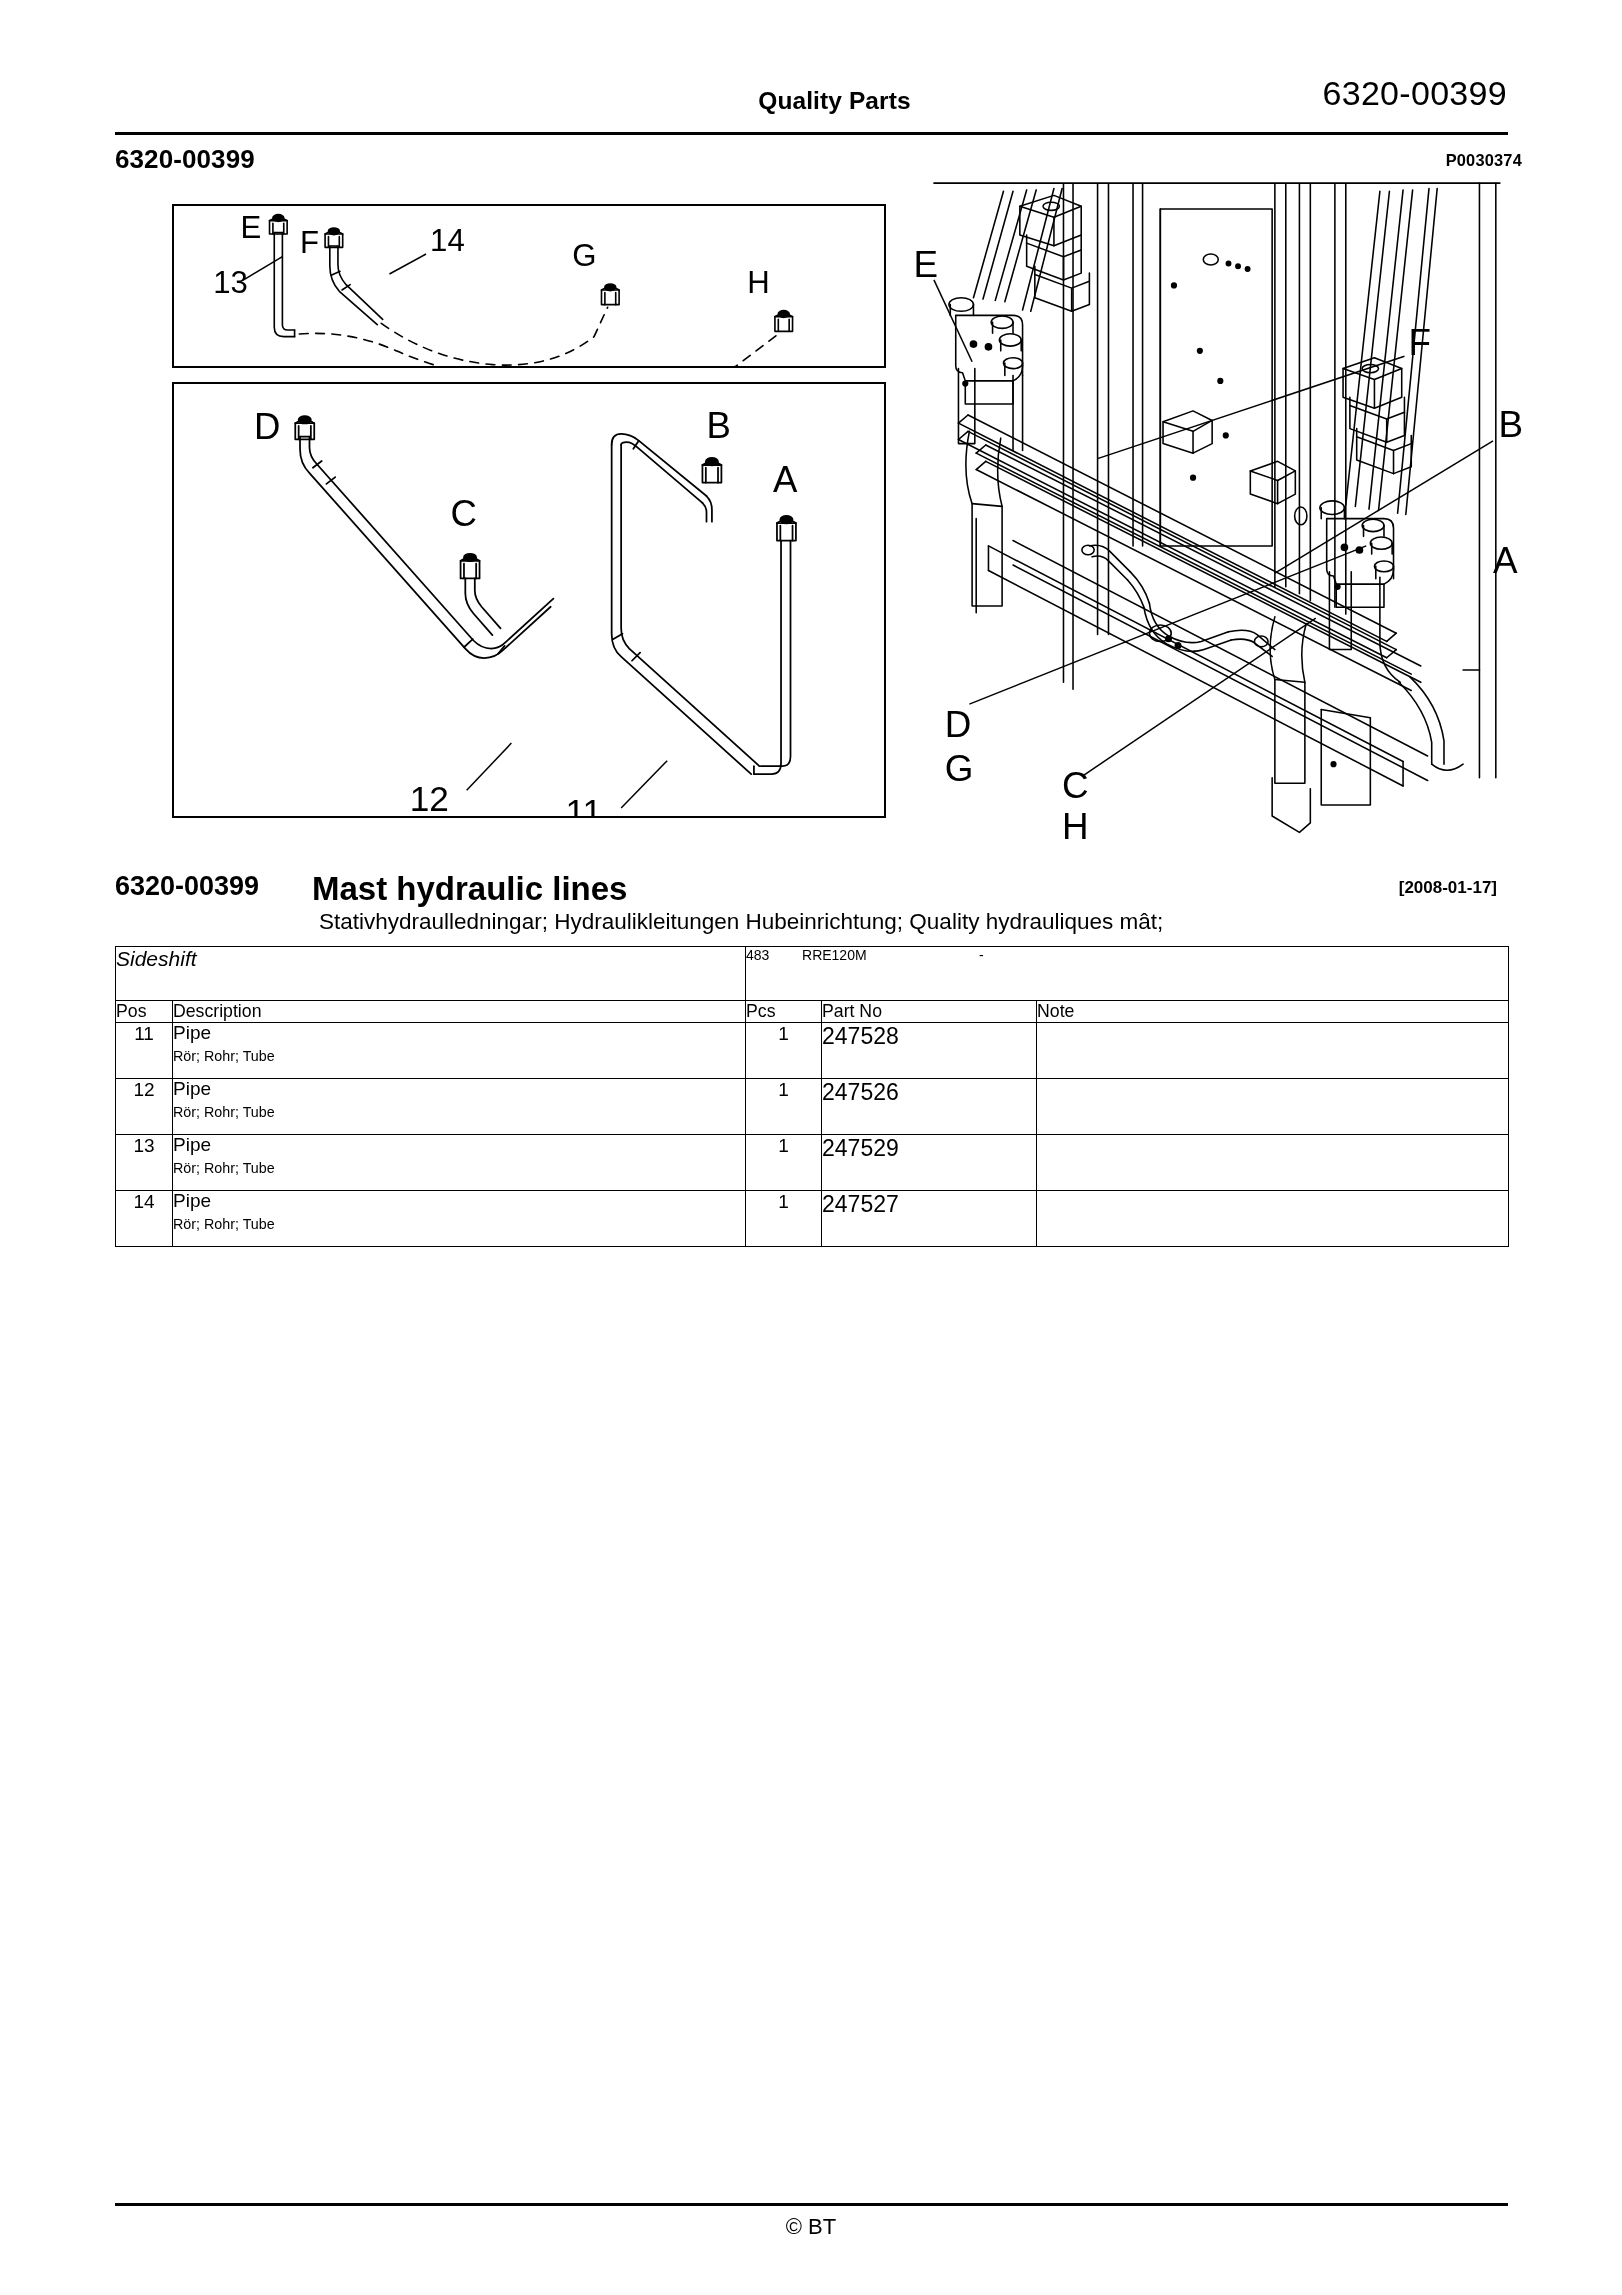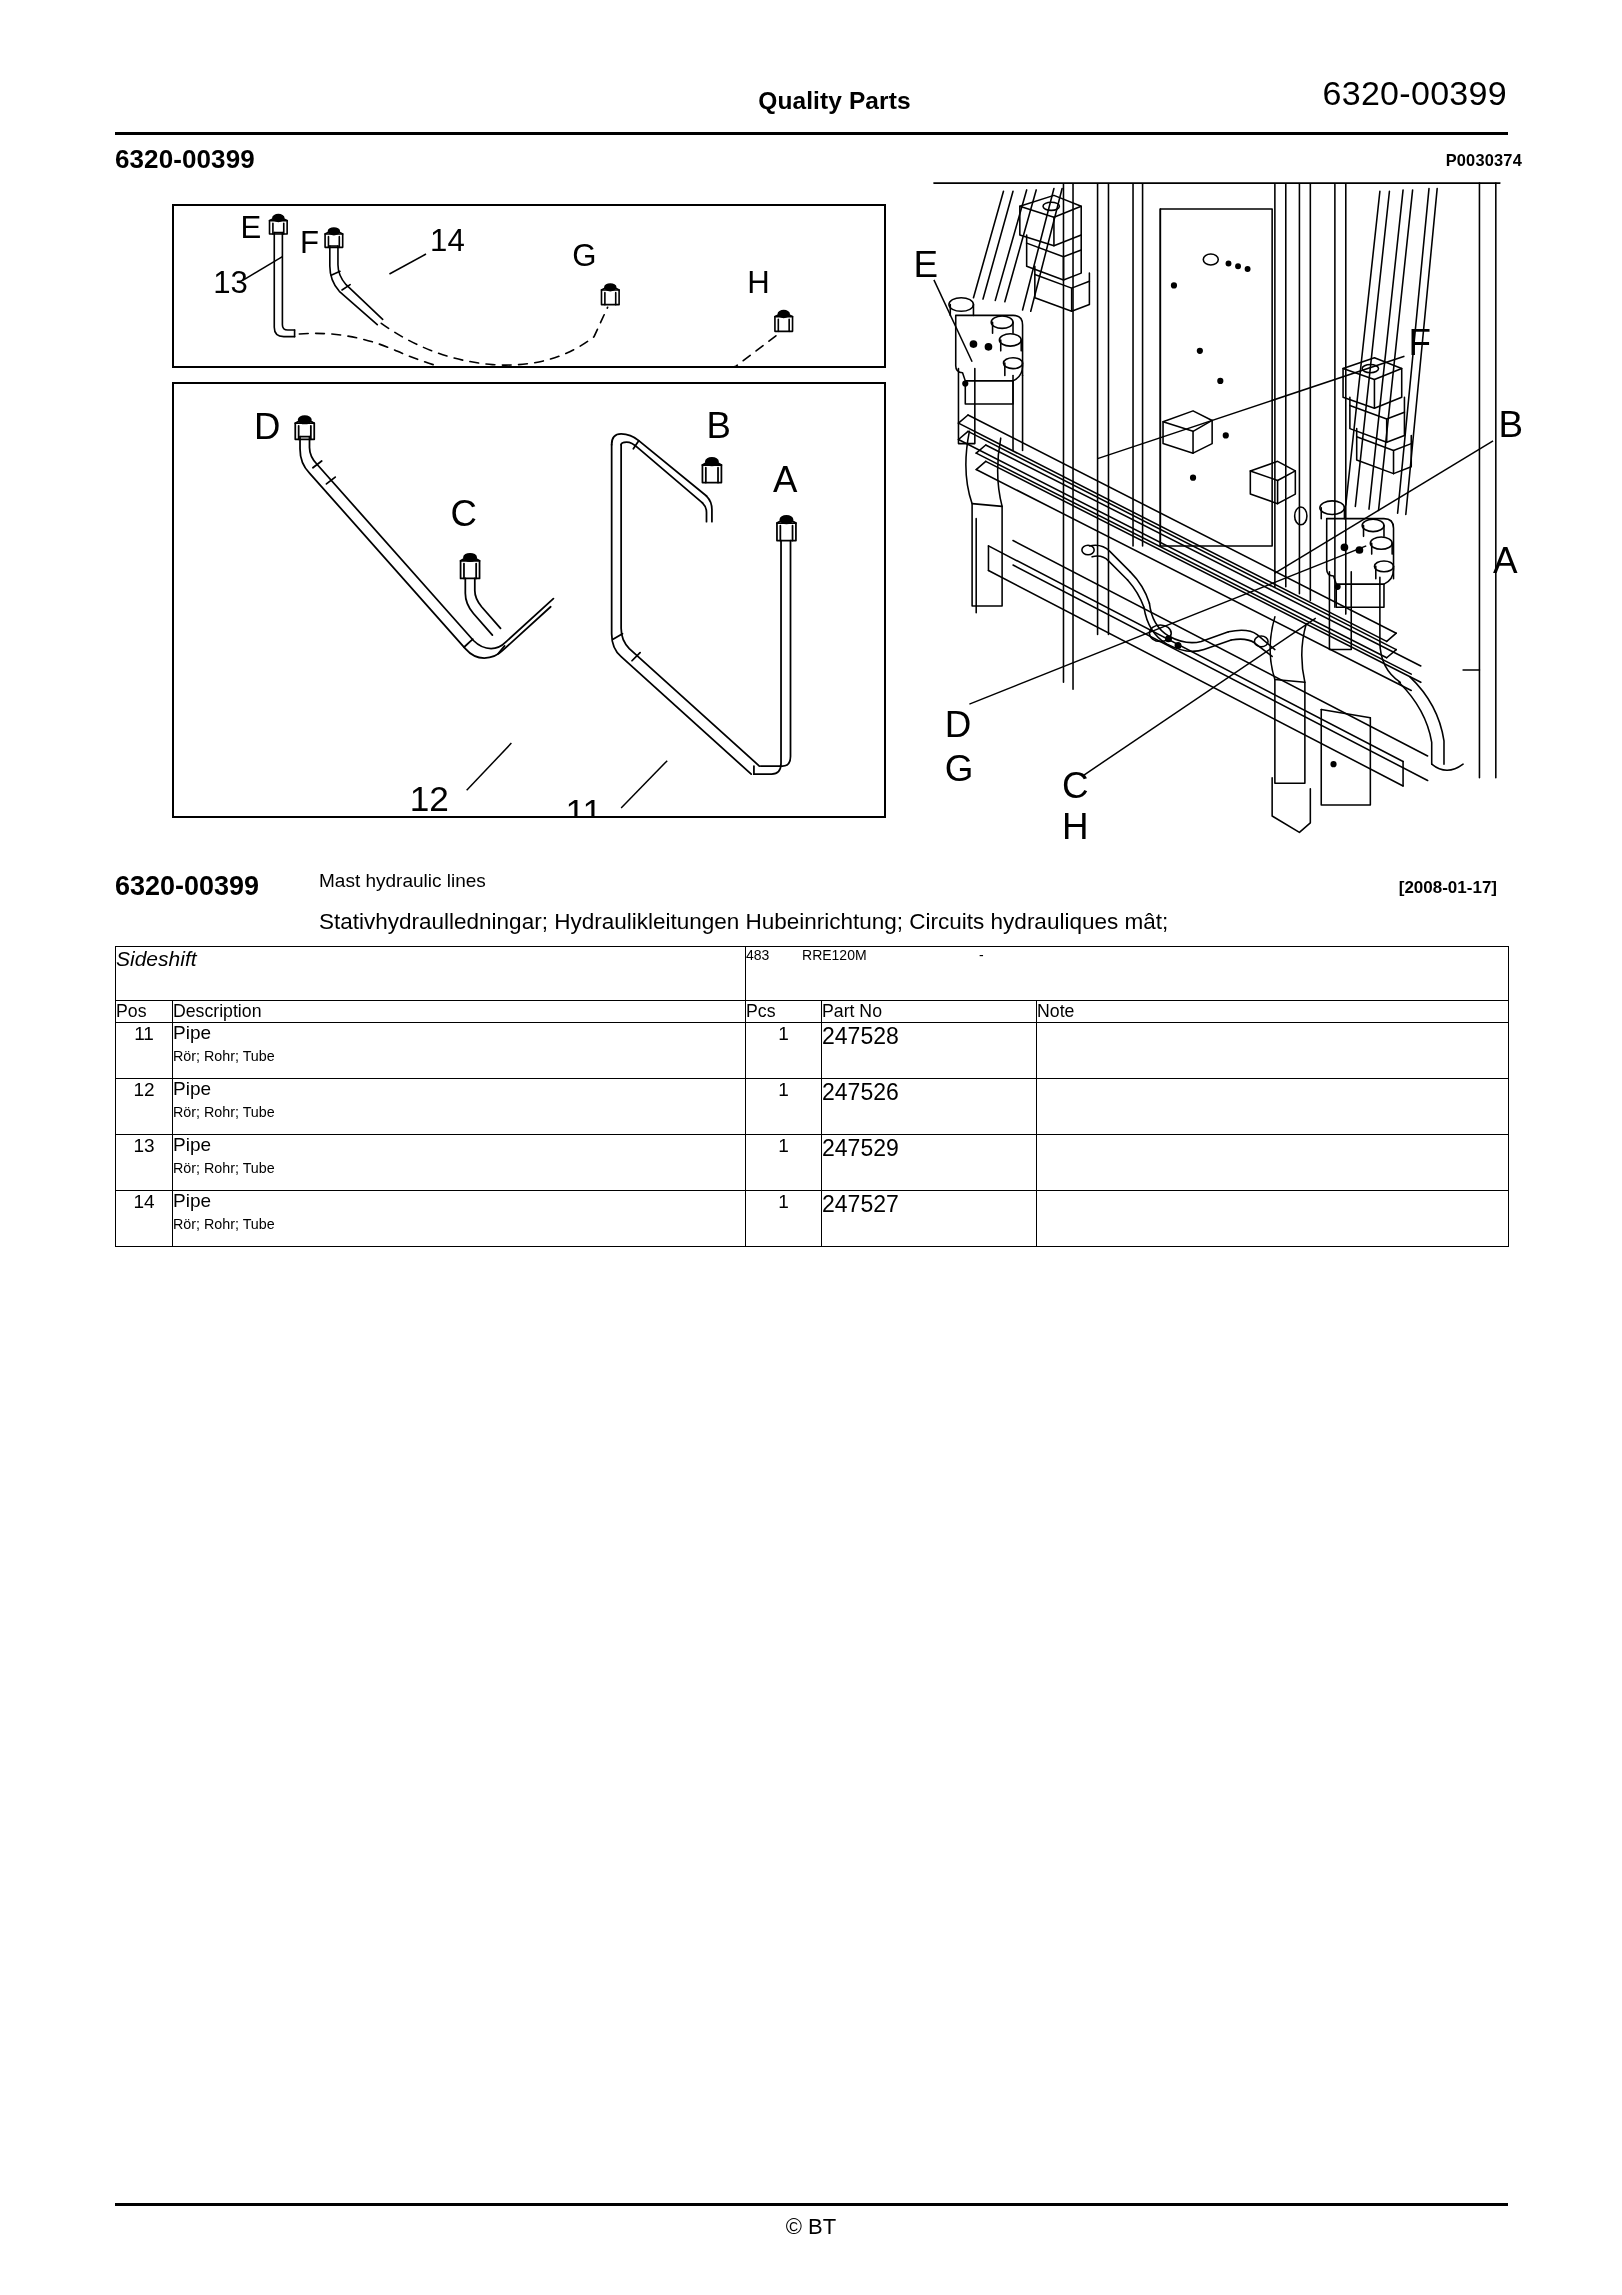--- a/index.html
+++ b/index.html
@@ -88,24 +88,24 @@
   
   .title-code {
     position: absolute;
     left: 115px;
     top: 871px;
     font-size: 27px;
     font-weight: bold;
   }
   .title-name {
     position: absolute;
-    left: 319px;
+    left: 312px;
     top: 870px;
-    font-size: 19px;
-    font-weight: normal;
+    font-size: 33px;
+    font-weight: bold;
   }
   .title-date {
     position: absolute;
     right: 125px;
     top: 878px;
     font-size: 17px;
     font-weight: bold;
   }
   .title-sub {
     position: absolute;
@@ -508,21 +508,21 @@
         <text x="76" y="904">G</text>
         <text x="248" y="930">C</text>
         <text x="248" y="990">H</text>
       </g>
     </svg>
   </div>
 
   <div class="title-code">6320-00399</div>
   <div class="title-name">Mast hydraulic lines</div>
   <div class="title-date">[2008-01-17]</div>
-  <div class="title-sub">Stativhydraulledningar; Hydraulikleitungen Hubeinrichtung; Circuits hydrauliques mât;</div>
+  <div class="title-sub">Stativhydraulledningar; Hydraulikleitungen Hubeinrichtung; Quality hydrauliques mât;</div>
 
   <table id="parts-table">
     <colgroup>
       <col style="width:57px">
       <col style="width:573px">
       <col style="width:76px">
       <col style="width:215px">
       <col style="width:472px">
     </colgroup>
 

